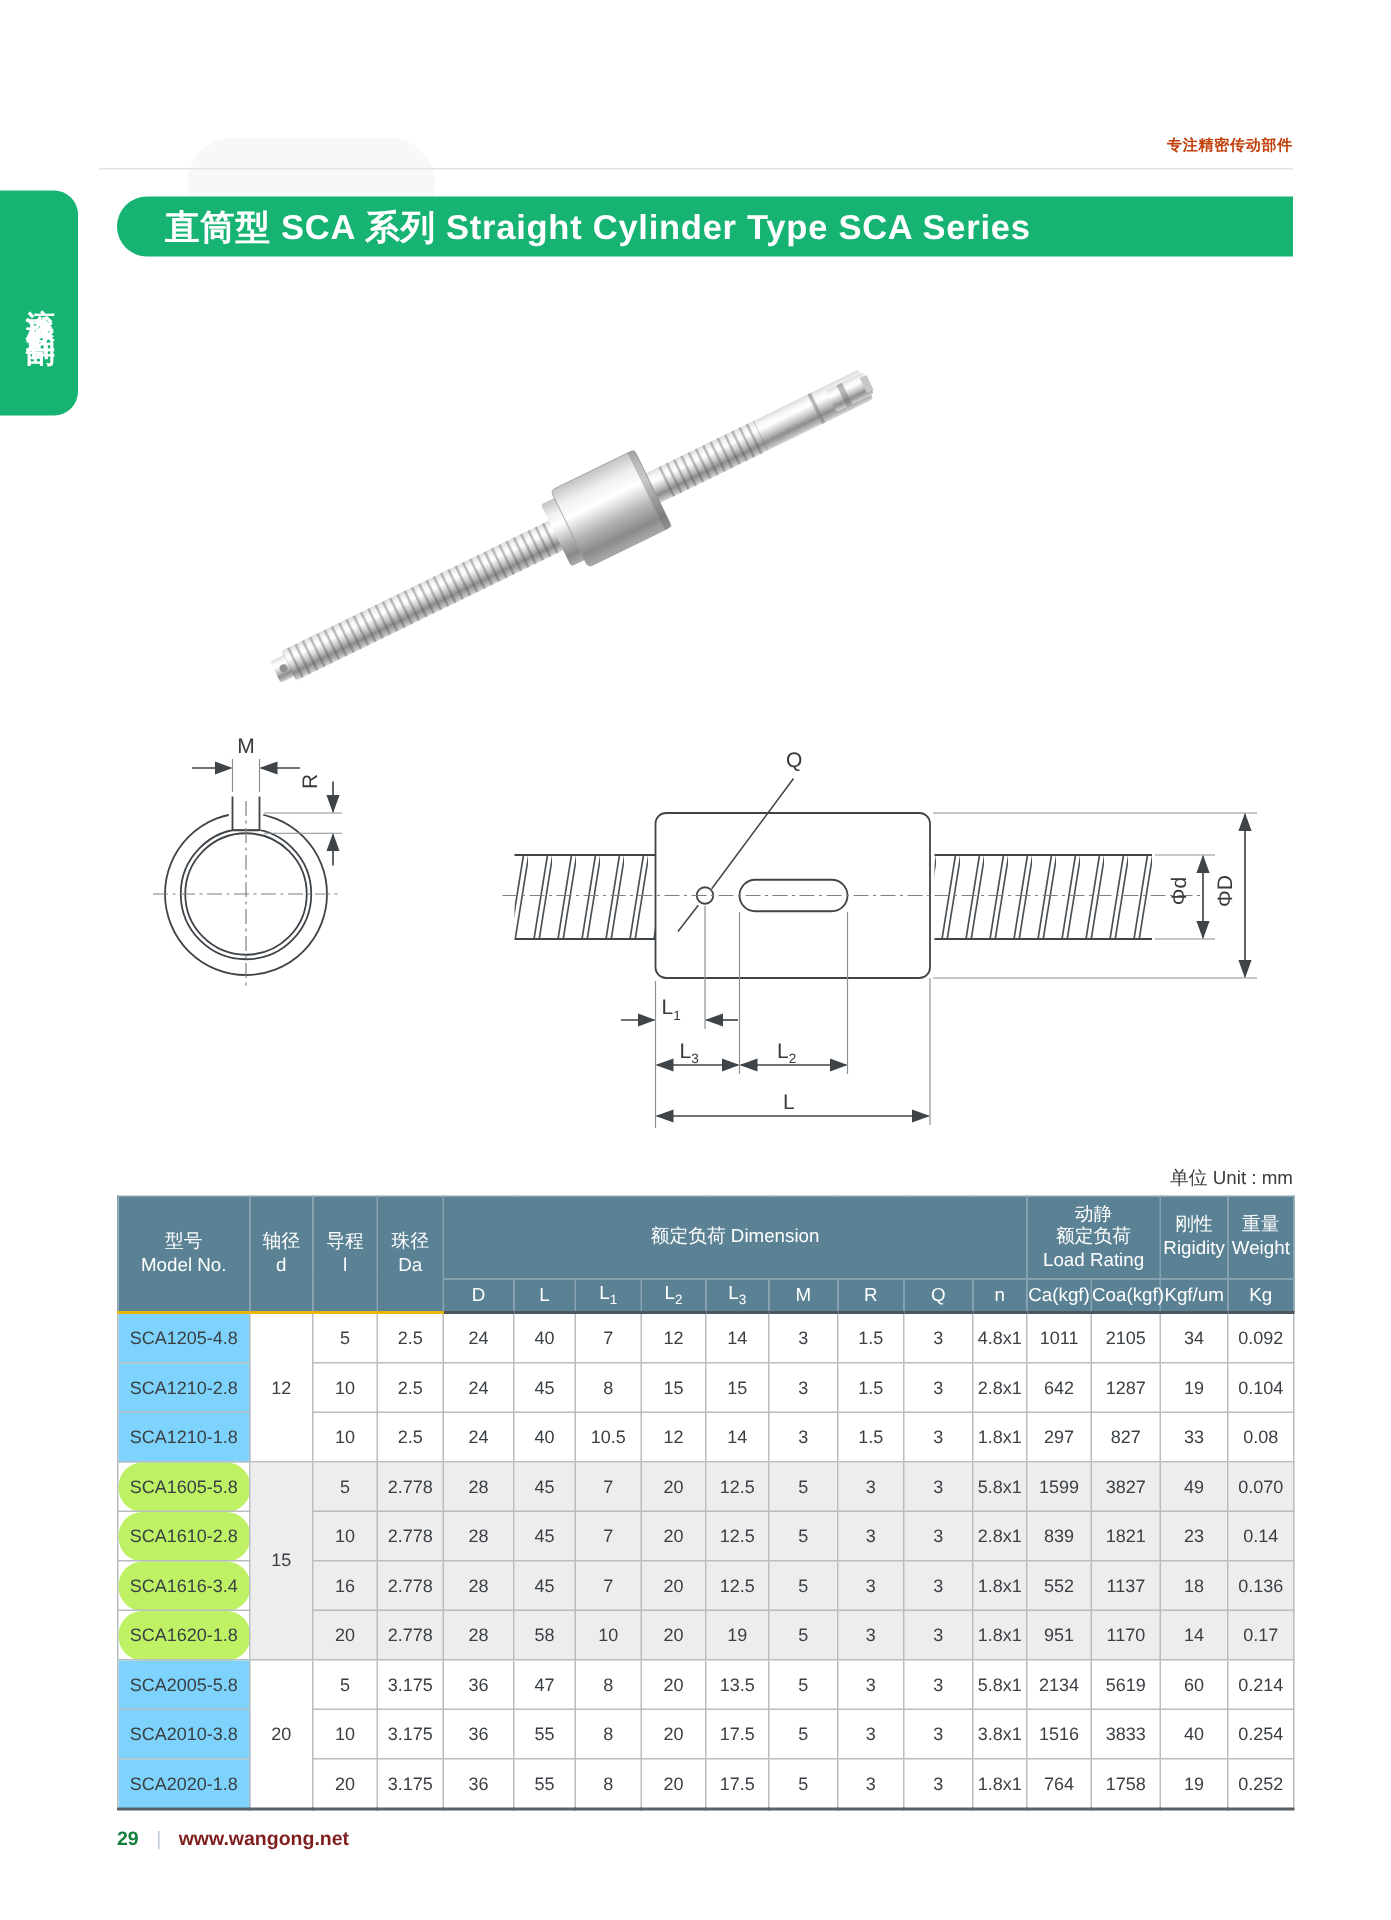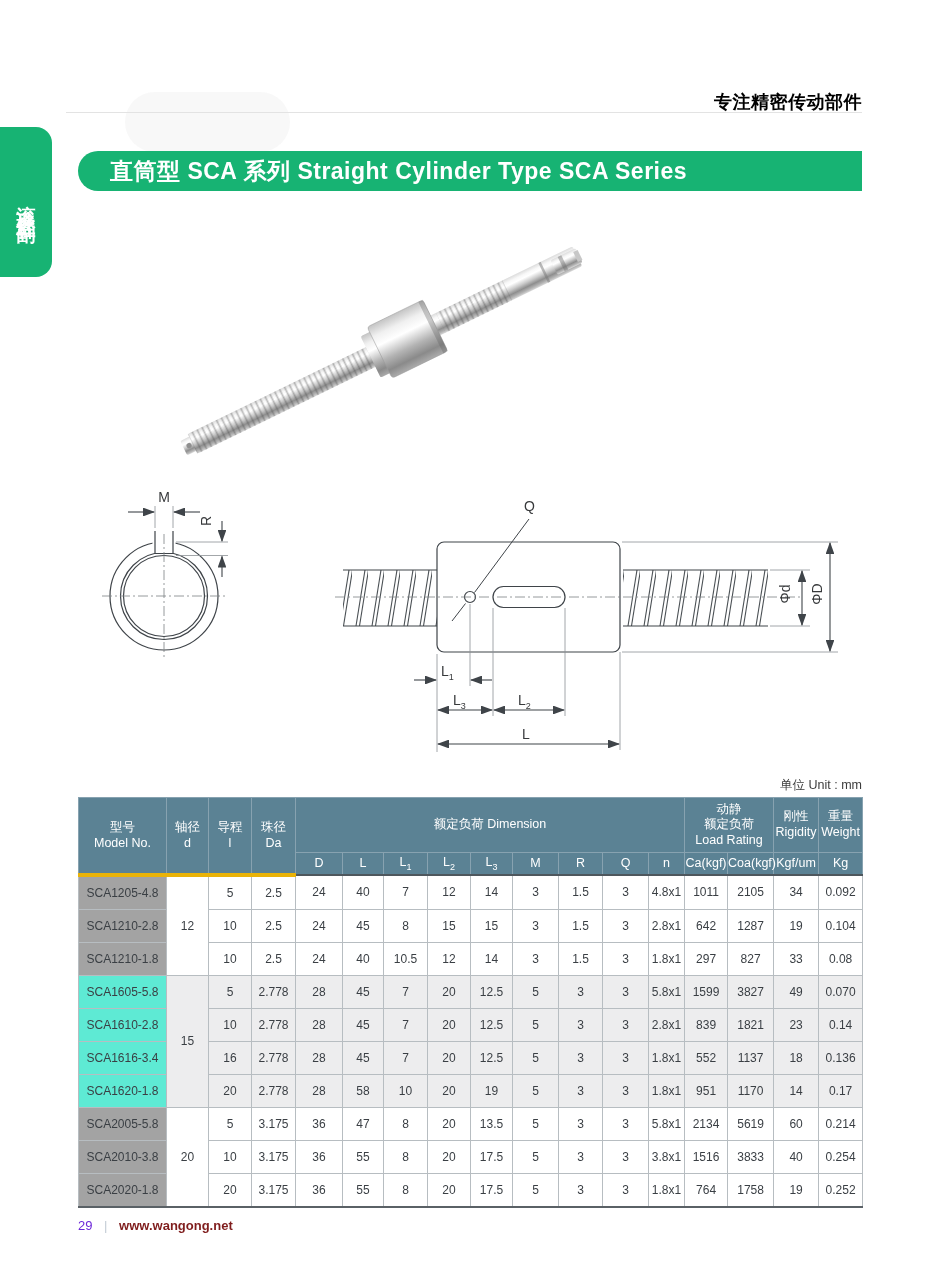--- a/index.html
+++ b/index.html
@@ -3,26 +3,26 @@
 <meta charset="utf-8">
 <style>
   html,body{margin:0;padding:0;}
   body{width:927px;height:1280px;position:relative;background:#ffffff;overflow:hidden;
        font-family:"Liberation Sans",sans-serif;color:#3a3f44;}
   .abs{position:absolute;}
 
   
   .watermark{left:125px;top:92px;width:165px;height:60px;background:rgba(190,190,190,.10);
              border-radius:30px;}
-  .tagline{right:65px;top:90px;font-size:18px;font-weight:600;color:#000000;letter-spacing:.5px;}
+  .tagline{right:65px;top:90px;font-size:10px;font-weight:600;color:#c2410c;letter-spacing:.5px;}
   .top-rule{left:66px;top:112px;width:796px;height:1px;background:#e3e3e3;}
 
   .title-bar{left:78px;top:131px;width:784px;height:40px;background:#17b373;
              border-radius:20px 0 0 20px;display:flex;align-items:center;padding-left:32px;
-             box-sizing:border-box;margin-top:20px;}
+             box-sizing:border-box;}
   .title-bar span{color:#fff;font-size:23px;font-weight:700;letter-spacing:.5px;white-space:nowrap;}
 
   .side-tab{left:0;top:127px;width:52px;height:150px;background:#17b373;
             border-radius:0 16px 16px 0;display:flex;align-items:center;justify-content:center;}
   .side-tab span{writing-mode:vertical-rl;text-orientation:upright;color:#fff;font-size:19px;
                  font-weight:700;letter-spacing:5px;}
 
   
   .dlabel{font-size:14px;color:#37393b;white-space:nowrap;}
   .rot{transform:rotate(-90deg);transform-origin:center;display:inline-block;}
@@ -33,30 +33,30 @@
 
   
   table.spec{position:absolute;left:78px;top:797px;width:784px;border-collapse:collapse;
              table-layout:fixed;font-size:12px;}
   table.spec td{border:1px solid #b7bdc1;text-align:center;vertical-align:middle;padding:0;
                 line-height:1.25;}
   table.spec thead td{background:#5b8294;color:#ffffff;border:1px solid #87a2b0;font-size:12.5px;}
   table.spec thead tr.h1 td{height:54px;}
   table.spec thead tr.h2 td{height:21px;}
   table.spec thead tr.h2 td{border-bottom:2px solid #4e575d;}
-  table.spec thead td.span-bottom{border-bottom:4px solid #eab308;}
+  table.spec thead td.span-bottom{border-bottom:2px solid #eab308;}
   table.spec tbody td{height:32px;background:#ffffff;color:#3a3f44;}
   table.spec tbody tr.shade td{background:#ededee;}
-  table.spec tbody td.model{background:#a3a3a3;}
-  table.spec tbody tr.shade td.model{background:#5eead4;}
+  table.spec tbody td.model{background:#7dd3fc;}
+  table.spec tbody tr.shade td.model{background:#bef264;border-radius:16px;}
   table.spec{border-bottom:2px solid #5a6166;}
   table.spec td sub{font-size:9px;}
 
   .footer{left:78px;top:1218px;font-size:13px;}
-  .footer .pg{color:#6d28d9;font-weight:400;}
+  .footer .pg{color:#15803d;font-weight:700;}
   .footer .sep{color:#c2cbd4;margin:0 8px;}
   .footer .site{color:#7f1d1d;font-weight:bold;}
 </style>
 </head>
 <body>
 
 <div class="abs watermark"></div>
 
 <div class="abs tagline">专注精密传动部件</div>
 <div class="abs top-rule"></div>

